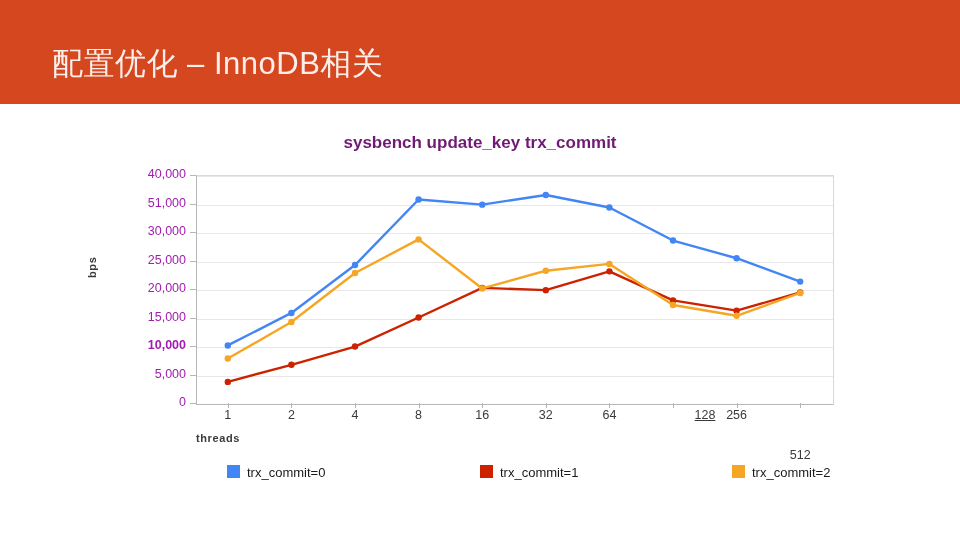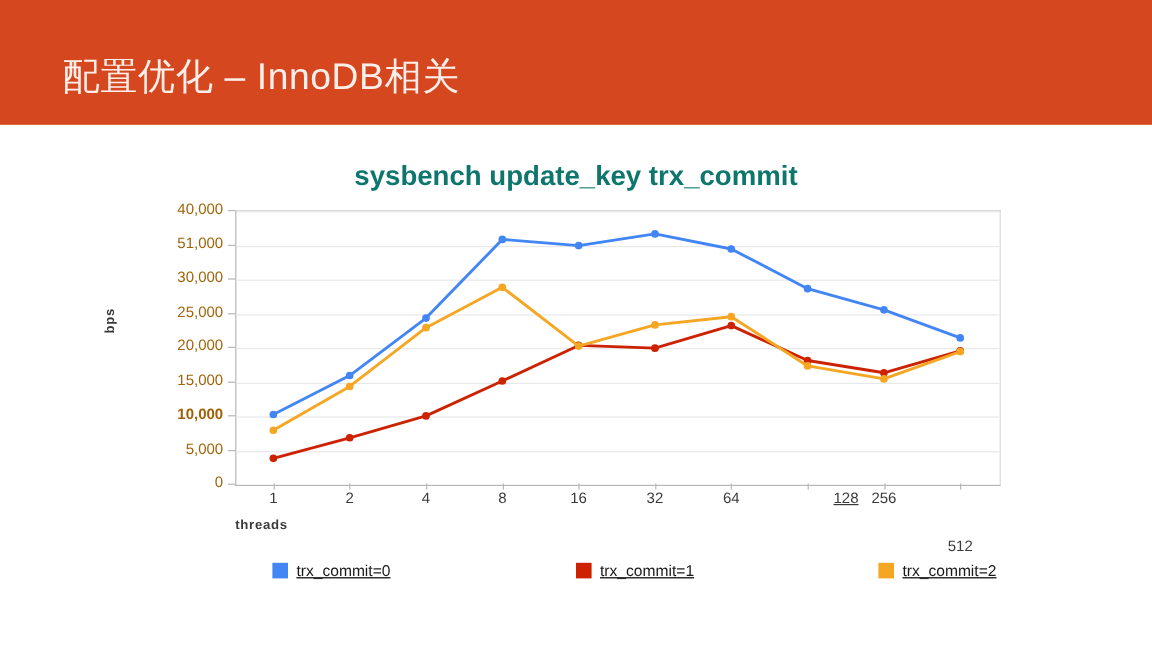--- a/index.html
+++ b/index.html
@@ -45,23 +45,23 @@
     top: 120px;
     width: 760px;
     height: 400px;
   }
   #chart-title {
     position: absolute;
     left: 0;
     top: 13px;
     width: 760px;
     text-align: center;
-    font-size: 23px;
+    font-size: 17px;
     font-weight: bold;
-    color: #0f766e;
+    color: #701a75;
     white-space: nowrap;
   }
   
   #plot {
     position: absolute;
     left: 96px;
     top: 55px;
     width: 636px;
     height: 228px;
     border-left: 1px solid #b7b7b7;
@@ -76,21 +76,21 @@
     width: 100%;
     height: 1px;
     background: #e8e8e8;
   }
   .ytick-label {
     position: absolute;
     right: 674px;       
     width: 72px;
     text-align: right;
     font-size: 12.5px;
-    color: #a16207;
+    color: #a21caf;
     white-space: nowrap;
   }
   .ytick-mark {
     position: absolute;
     left: 90px;
     width: 6px;
     height: 1px;
     background: #b7b7b7;
   }
   .xtick-label {
@@ -144,23 +144,21 @@
     position: absolute;
     left: 22px;
     top: 345px;
     width: 738px;
     height: 30px;
   }
   .legend-item {
     position: absolute;
     top: 0;
     display: flex;
-    align-items: center;
     height: 20px;
-    text-decoration: underline;
   }
   .legend-swatch {
     width: 13px;
     height: 13px;
     margin-right: 7px;
     flex: 0 0 auto;
   }
   .legend-label {
     font-size: 13px;
     color: #1a1a1a;

